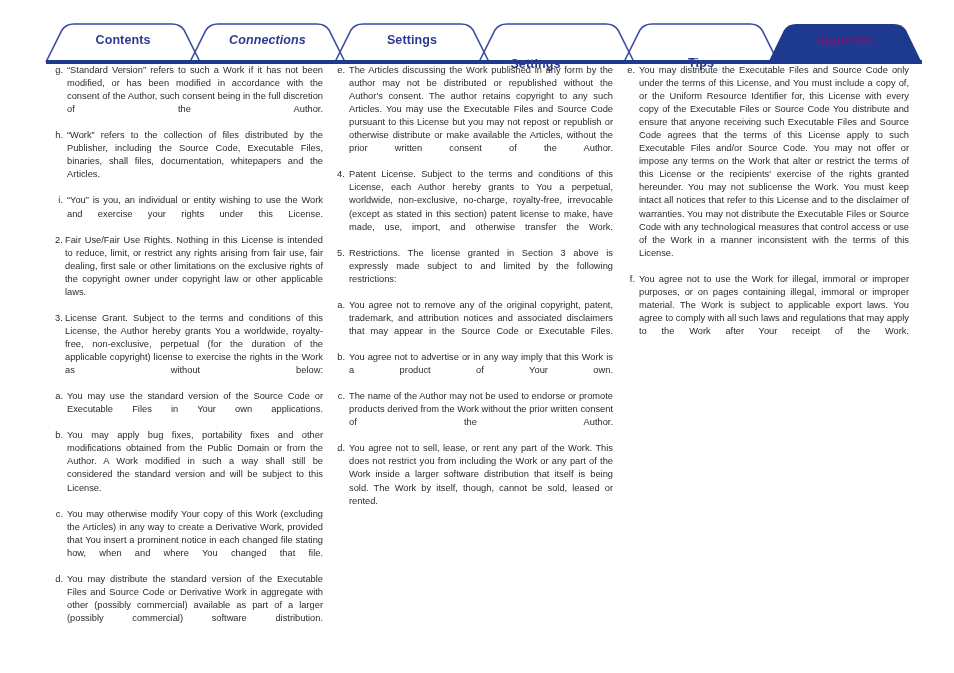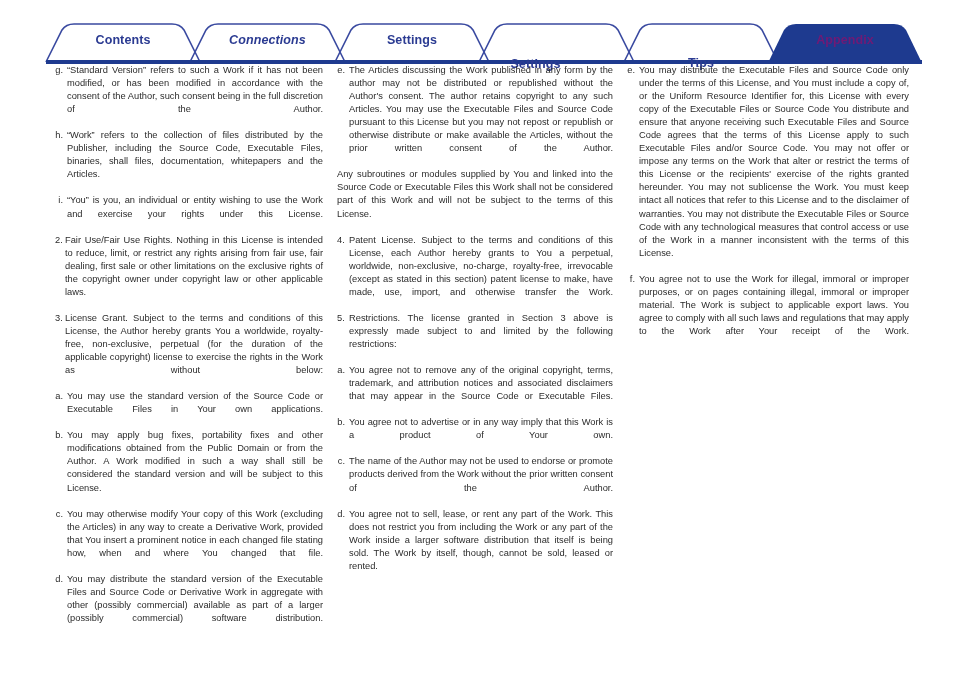--- a/index.html
+++ b/index.html
@@ -183,32 +183,31 @@
         <span class="li-marker m-alpha">d.</span>
         <span class="li-text">You may distribute the standard version of the Executable Files and Source Code or Derivative Work in aggregate with other (possibly commercial) available as part of a larger (possibly commercial) software distribution.</span>
       </div>
     </div>
 
     <div class="col col-2">
       <div class="li">
         <span class="li-marker m-alpha">e.</span>
         <span class="li-text">The Articles discussing the Work published in any form by the author may not be distributed or republished without the Author's consent. The author retains copyright to any such Articles. You may use the Executable Files and Source Code pursuant to this License but you may not repost or republish or otherwise distribute or make available the Articles, without the prior written consent of the Author.</span>
       </div>
-      <div class="plain">Any subroutines or modules supplied by You and linked into the Source Code or Executable Files this Work shall not be considered part of this Work and will not be subject to the terms of this License.</div>
       <div class="li">
         <span class="li-marker m-num-wide">4.</span>
         <span class="li-text">Patent License. Subject to the terms and conditions of this License, each Author hereby grants to You a perpetual, worldwide, non-exclusive, no-charge, royalty-free, irrevocable (except as stated in this section) patent license to make, have made, use, import, and otherwise transfer the Work.</span>
       </div>
       <div class="li">
         <span class="li-marker m-num-wide">5.</span>
         <span class="li-text">Restrictions. The license granted in Section 3 above is expressly made subject to and limited by the following restrictions:</span>
       </div>
       <div class="li">
         <span class="li-marker m-alpha">a.</span>
-        <span class="li-text">You agree not to remove any of the original copyright, terms, trademark, and attribution notices and associated disclaimers that may appear in the Source Code or Executable Files.</span>
+        <span class="li-text">You agree not to remove any of the original copyright, patent, trademark, and attribution notices and associated disclaimers that may appear in the Source Code or Executable Files.</span>
       </div>
       <div class="li">
         <span class="li-marker m-alpha">b.</span>
         <span class="li-text">You agree not to advertise or in any way imply that this Work is a product of Your own.</span>
       </div>
       <div class="li">
         <span class="li-marker m-alpha">c.</span>
         <span class="li-text">The name of the Author may not be used to endorse or promote products derived from the Work without the prior written consent of the Author.</span>
       </div>
       <div class="li">

